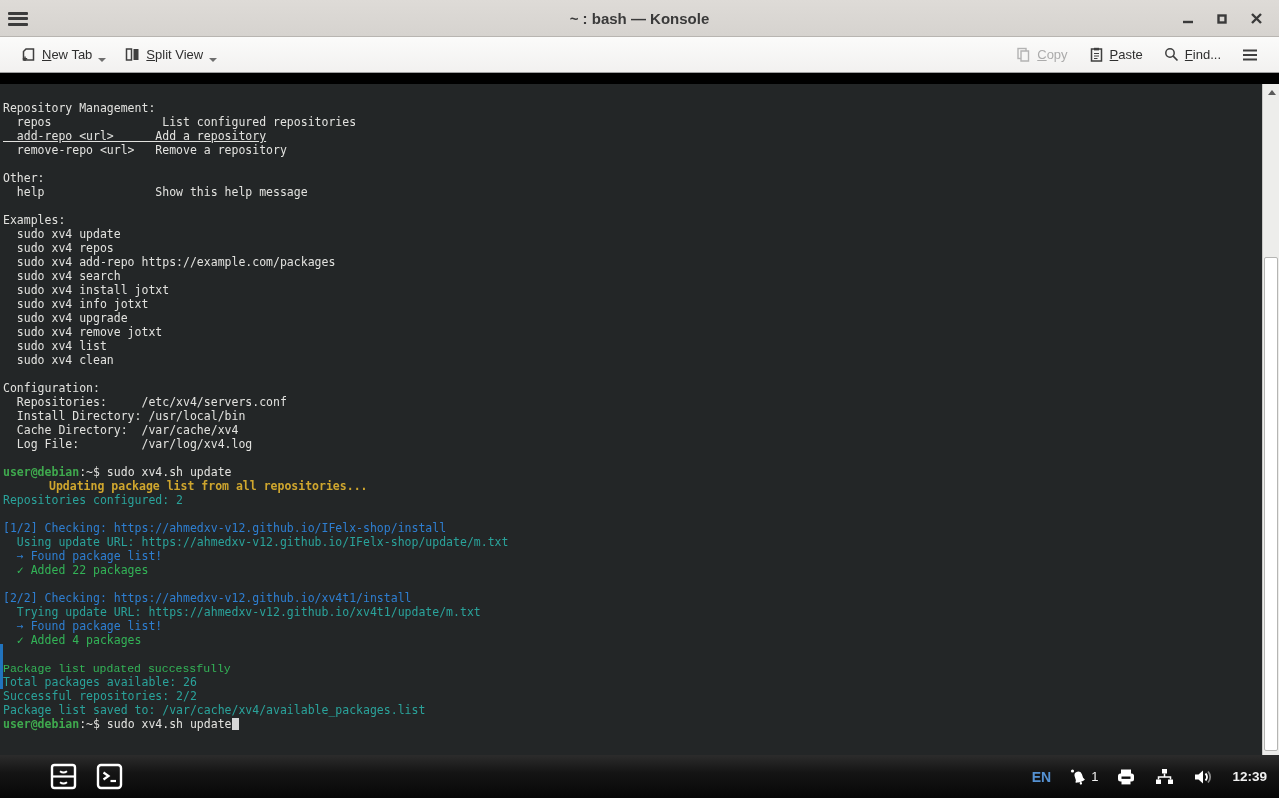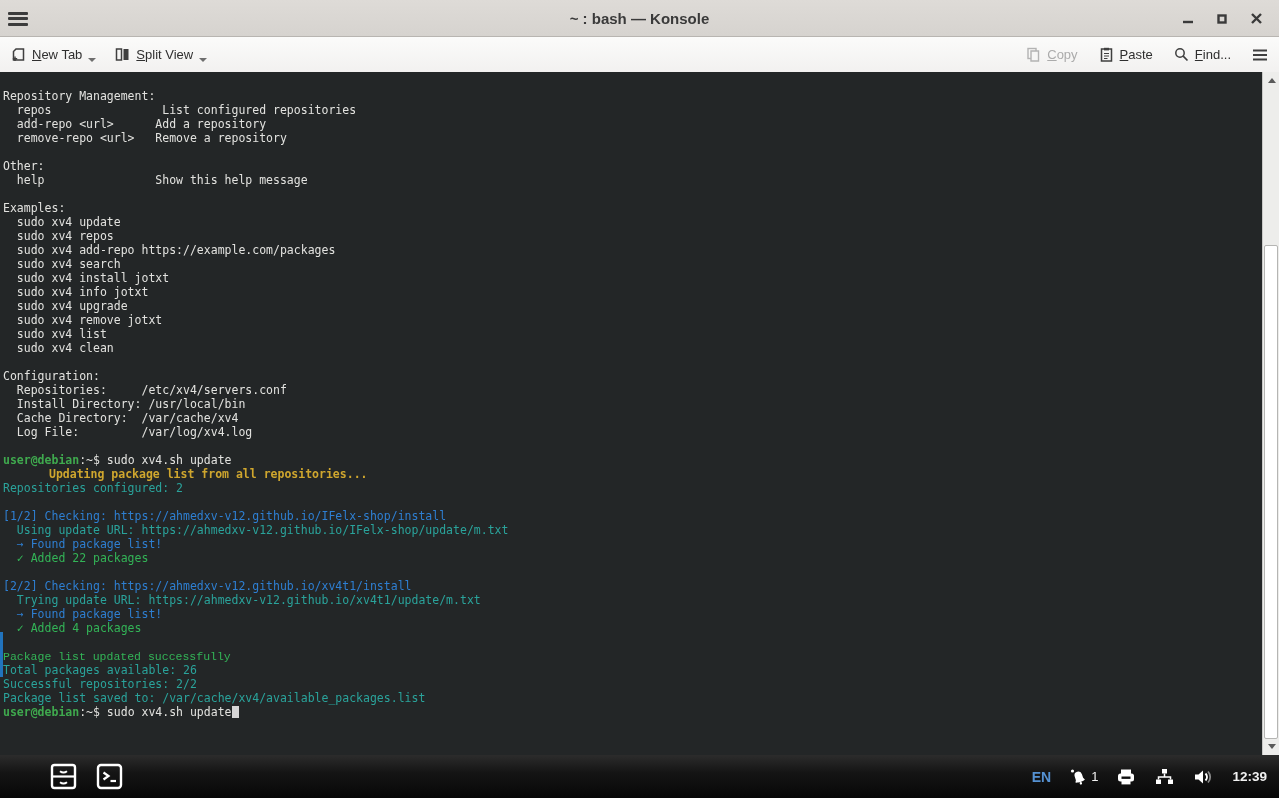--- a/index.html
+++ b/index.html
@@ -9,32 +9,32 @@
 
   
   .titlebar { position:relative; height:37px; background:linear-gradient(180deg,#dedbd7 0%,#d6d3cf 100%); border-bottom:1px solid #b8b5b1; display:flex; align-items:center; }
   .tb-menu { position:absolute; left:8px; top:9px; width:20px; height:18px; cursor:pointer; }
   .tb-menu span { display:block; height:3px; background:#3c3c3c; margin:2.5px 0; border-radius:1px; }
   .tb-title { flex:1; text-align:center; font-size:15px; font-weight:bold; color:#3a3a3a; }
   .tb-controls { position:absolute; right:6px; top:0; height:37px; display:flex; align-items:center; }
   .tb-btn { width:34px; height:30px; display:flex; align-items:center; justify-content:center; cursor:pointer; }
 
   
-  .toolbar { height:36px; background:linear-gradient(180deg,#fbfbfa 0%,#f2f1f0 100%); border-bottom:1px solid #9f9f9f; display:flex; align-items:center; padding:0 10px; }
+  .toolbar { height:36px; background:linear-gradient(180deg,#fbfbfa 0%,#f2f1f0 100%); border-bottom:1px solid #9f9f9f; display:flex; align-items:center; padding:0 20px; }
   .tbar-left { display:flex; align-items:center; gap:18px; }
   .tbar-right { margin-left:auto; display:flex; align-items:center; gap:20px; }
   .tbtn { display:flex; align-items:flex-end; gap:5px; font-size:13px; color:#2f2f2f; cursor:pointer; }
   .tbtn .icn { display:flex; align-items:center; }
   .tbtn.disabled { color:#ababab; cursor:default; }
   .mnemonic { display:inline-block; line-height:16px; }
   .mnemonic::first-letter { text-decoration:underline; }
   .caret { width:0; height:0; border-left:4px solid transparent; border-right:4px solid transparent; border-top:4px solid #6e6e6e; margin:0 0 1px 1px; align-self:flex-end; }
 
   
-  .terminal { position:absolute; top:72px; left:0; width:1279px; height:683px; background:#232627; }
+  .terminal { position:absolute; top:84px; left:0; width:1279px; height:683px; background:#232627; }
   .term-text { position:absolute; top:17px; left:3px; right:20px; font-family:"DejaVu Sans Mono", monospace; font-size:11.5px; }
   .tl { white-space:pre; height:14px; line-height:14px; }
   .cursor { display:inline-block; width:7px; height:12px; background:#d6d6d6; vertical-align:middle; margin-top:-2px; }
   .scroll-indicator { position:absolute; left:0; top:560px; width:3px; height:45px; background:#2173bd; }
 
   
   .scrollbar { position:absolute; right:0; top:0; width:17px; height:683px; background:#ededeb; border-left:1px solid #c9c9c7; }
   .sb-arrow { position:absolute; left:0; width:17px; height:13px; display:flex; align-items:center; justify-content:center; cursor:pointer; }
   .sb-arrow.up { top:2px; }
   .sb-arrow.down { bottom:2px; }
@@ -143,21 +143,21 @@
             </svg>
         </span>
       </div>
     </div>
   </div>
 
   <div class="terminal">
     <div class="term-text">
         <div class="tl"><span style="color: rgb(226, 226, 223);">Repository Management:</span></div>
         <div class="tl"><span style="color: rgb(226, 226, 223);">  repos                List configured repositories</span></div>
-        <div class="tl"><span style="color: rgb(226, 226, 223);">  add-repo &lt;url&gt;      Add a repository</span></div>
+        <div class="tl"><span style="color: rgb(226, 226, 223); text-decoration: underline;">  add-repo &lt;url&gt;      Add a repository</span></div>
         <div class="tl"><span style="color: rgb(226, 226, 223);">  remove-repo &lt;url&gt;   Remove a repository</span></div>
         <div class="tl">&nbsp;</div>
         <div class="tl"><span style="color: rgb(226, 226, 223);">Other:</span></div>
         <div class="tl"><span style="color: rgb(226, 226, 223);">  help                Show this help message</span></div>
         <div class="tl">&nbsp;</div>
         <div class="tl"><span style="color: rgb(226, 226, 223);">Examples:</span></div>
         <div class="tl"><span style="color: rgb(226, 226, 223);">  sudo xv4 update</span></div>
         <div class="tl"><span style="color: rgb(226, 226, 223);">  sudo xv4 repos</span></div>
         <div class="tl"><span style="color: rgb(226, 226, 223);">  sudo xv4 add-repo https://example.com/packages</span></div>
         <div class="tl"><span style="color: rgb(226, 226, 223);">  sudo xv4 search</span></div>

